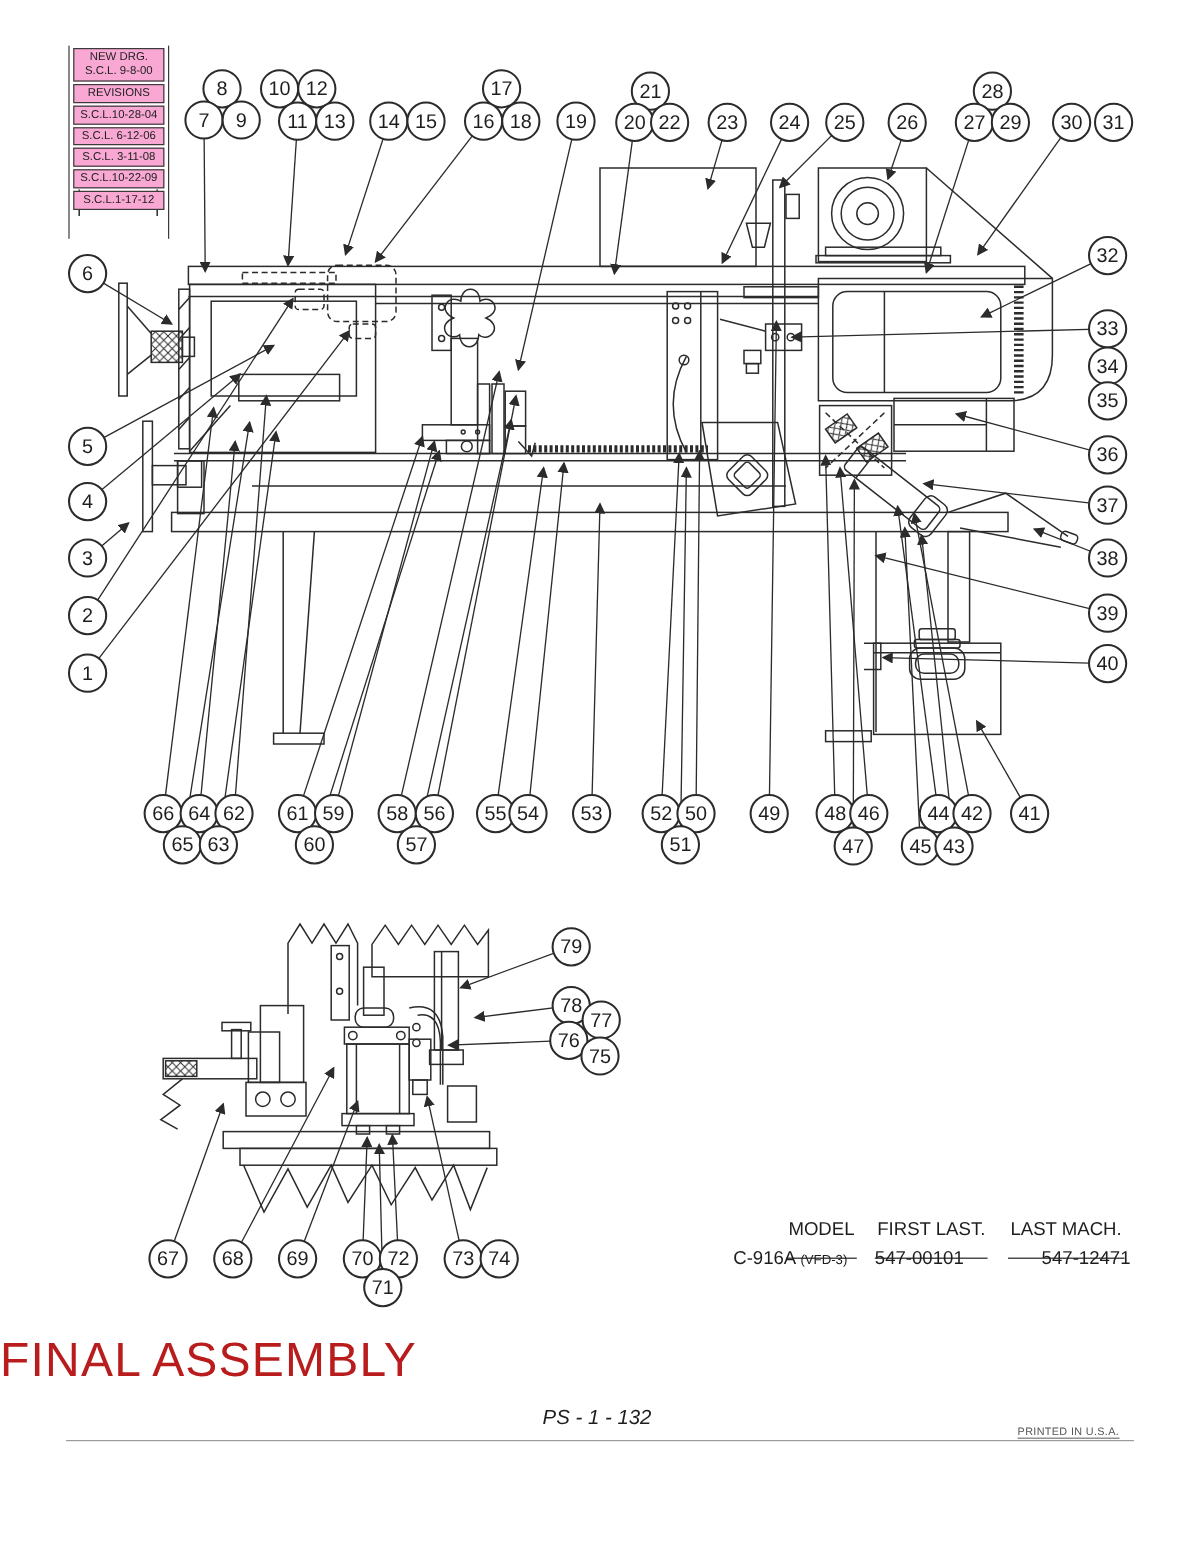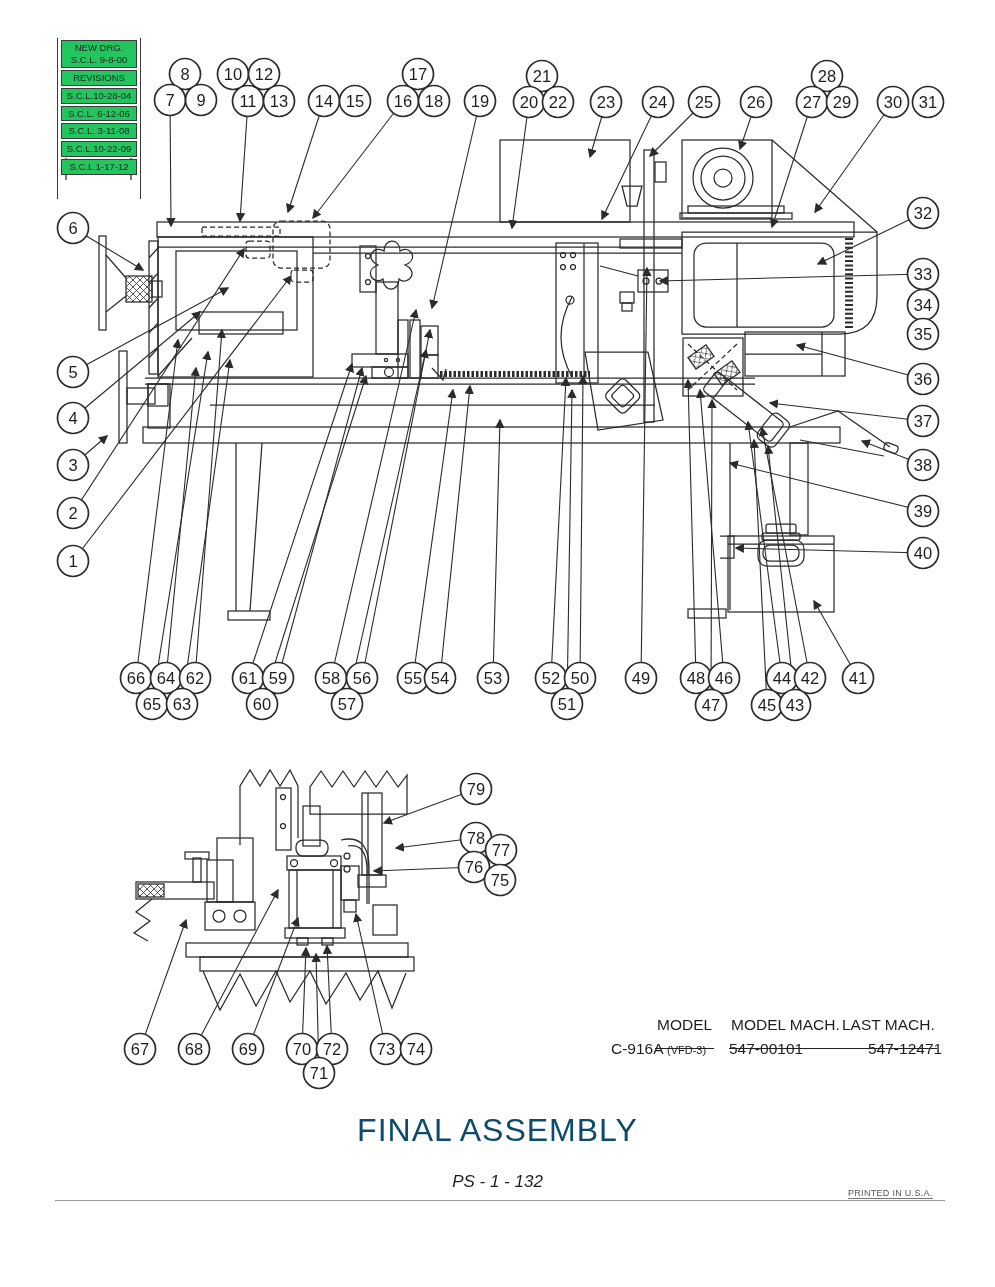--- a/index.html
+++ b/index.html
@@ -10,27 +10,27 @@
   .dash{stroke-dasharray:5 3;}
   .blade{stroke:#2b2b2b;stroke-width:6;stroke-dasharray:2.5 2;}
   .hstrip{stroke:#2b2b2b;stroke-width:8;stroke-dasharray:2 2.4;}
   .leader{stroke:#2b2b2b;stroke-width:1.1;}
   .balloon{fill:#fff;stroke:#2b2b2b;stroke-width:1.7;}
   .balloon-num{font-size:16.5px;fill:#1e1e1e;text-anchor:middle;stroke:none;}
   
   .rev-wrap{position:absolute;left:57px;top:38px;width:84px;border-left:1.5px solid #3a3a3a;
             border-right:1.5px solid #3a3a3a;padding:2px 3px 22px 3px;box-sizing:border-box;}
   .rev-cell{border:1.5px solid #3a3a3a;font-size:9.5px;line-height:1.25;text-align:center;
-            padding:1px 0;margin-bottom:2px;background:#22c55e;white-space:nowrap;}
+            padding:1px 0;margin-bottom:2px;background:#f9a8d4;white-space:nowrap;}
   
   .mhead{position:absolute;font-size:15.5px;border-bottom:1.6px solid #222;padding:0 2px 14px 2px;white-space:nowrap;}
   .mval{position:absolute;font-size:15.5px;white-space:nowrap;}
   .msuffix{font-size:11px;}
-  .title{position:absolute;left:0;right:0;top:1112px;text-align:center;font-size:32px;
-         letter-spacing:1px;color:#0c4a6e;}
+  .title{position:absolute;left:0;right:0;top:1112px;font-size:40px;
+         letter-spacing:1px;color:#b91c1c;}
   .pagenum{position:absolute;left:0;right:0;top:1172px;text-align:center;font-size:17px;font-style:italic;}
   .rule{position:absolute;left:55px;right:50px;top:1200px;border-top:1px solid #9a9a9a;}
   .printed{position:absolute;left:848px;top:1188px;font-size:9px;color:#555;
            border-bottom:1.2px solid #777;letter-spacing:.3px;}
 </style>
 </head>
 <body>
 
 <div class="page">
 
@@ -625,21 +625,21 @@
         <div class="rev-cell">S.C.L.10-28-04</div>
         <div class="rev-cell">S.C.L. 6-12-06</div>
         <div class="rev-cell">S.C.L. 3-11-08</div>
         <div class="rev-cell">S.C.L.10-22-09</div>
         <div class="rev-cell">S.C.L.1-17-12</div>
       </div>
   </div>
 
   <div>
     <span class="mhead" style="left:655px;top:1016px;">MODEL</span>
-    <span class="mhead" style="left:729px;top:1016px;">MODEL MACH.</span>
+    <span class="mhead" style="left:729px;top:1016px;">FIRST LAST.</span>
     <span class="mhead" style="left:840px;top:1016px;">LAST MACH.</span>
     <span class="mval" style="left:611px;top:1040px;">
       <span>C-916A</span>
       <span class="msuffix">(VFD-3)</span>
     </span>
     <span class="mval" style="left:729px;top:1040px;">547-00101</span>
     <span class="mval" style="left:868px;top:1040px;text-align:right;">547-12471</span>
   </div>
 
   <div class="title">FINAL ASSEMBLY</div>

